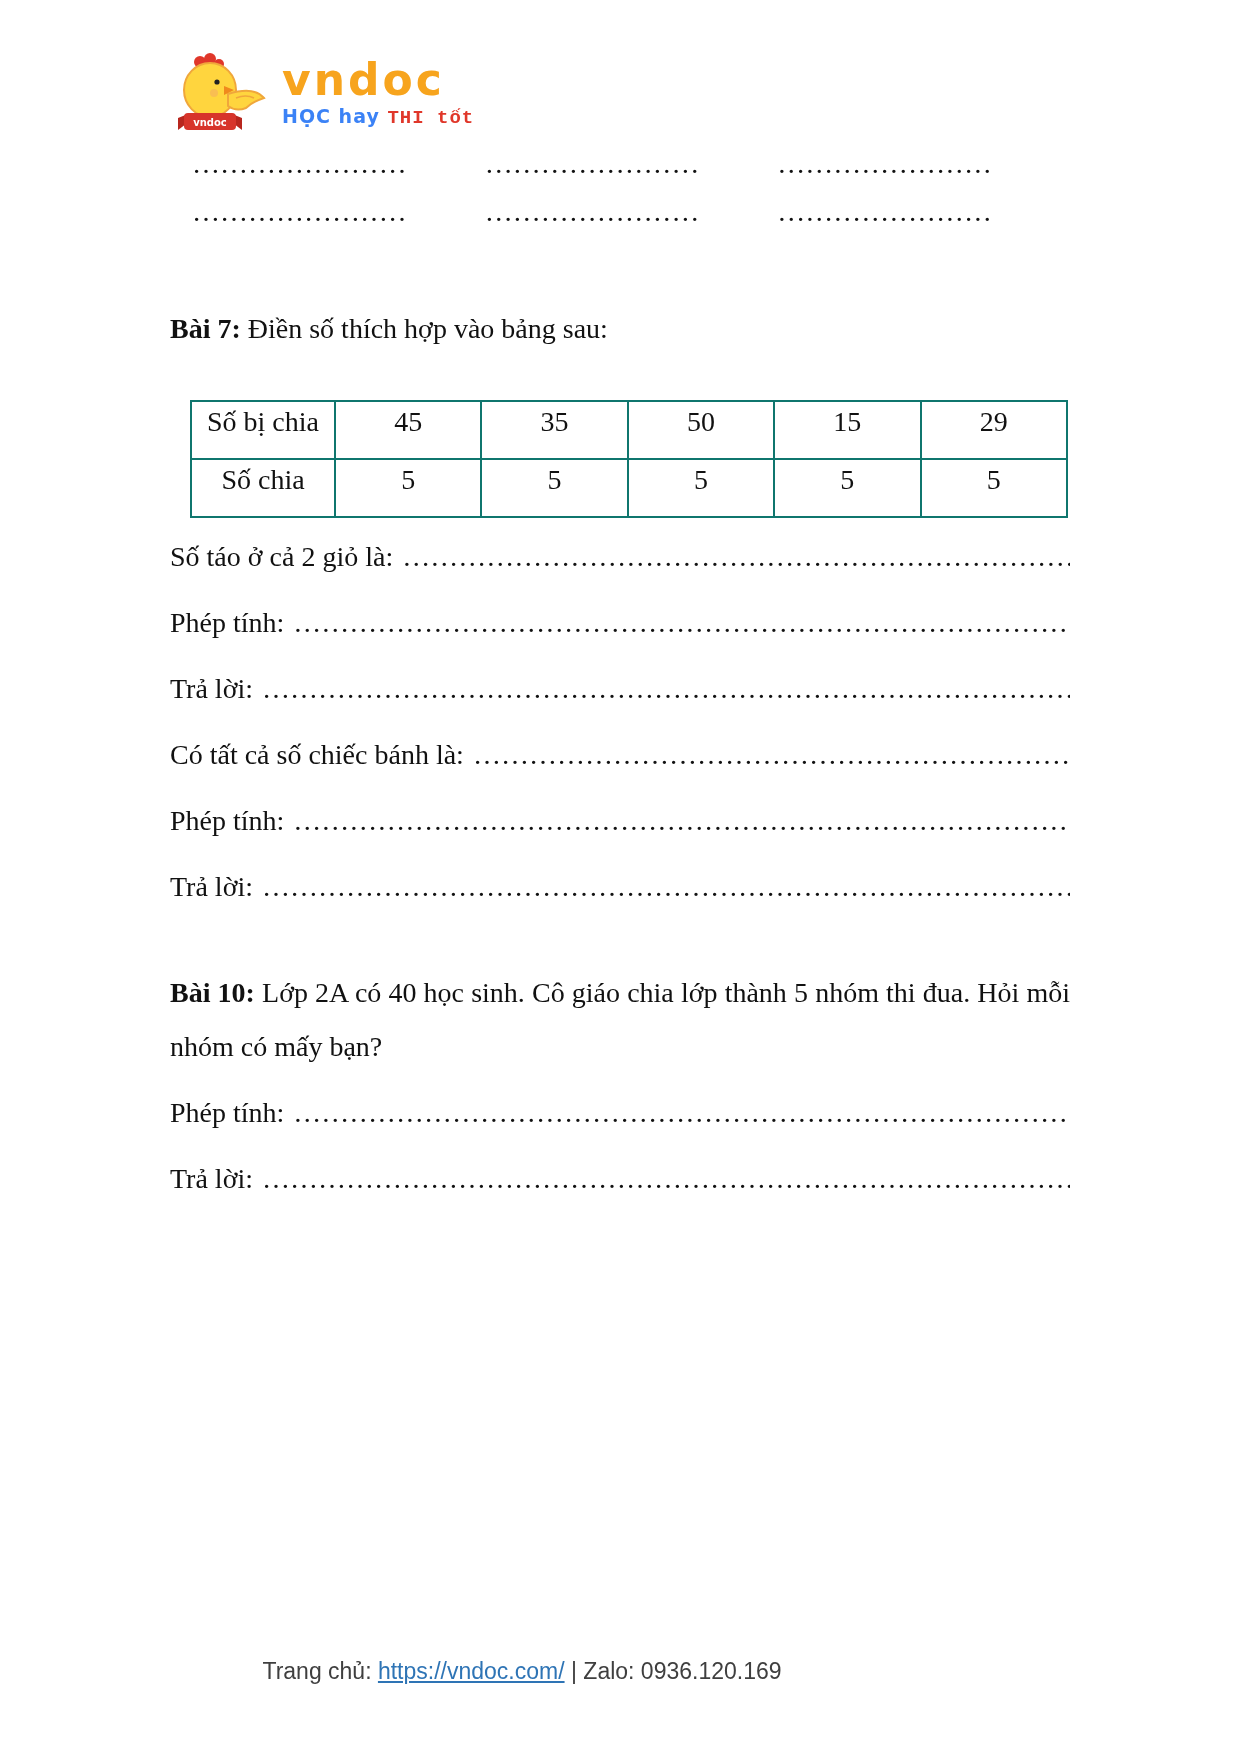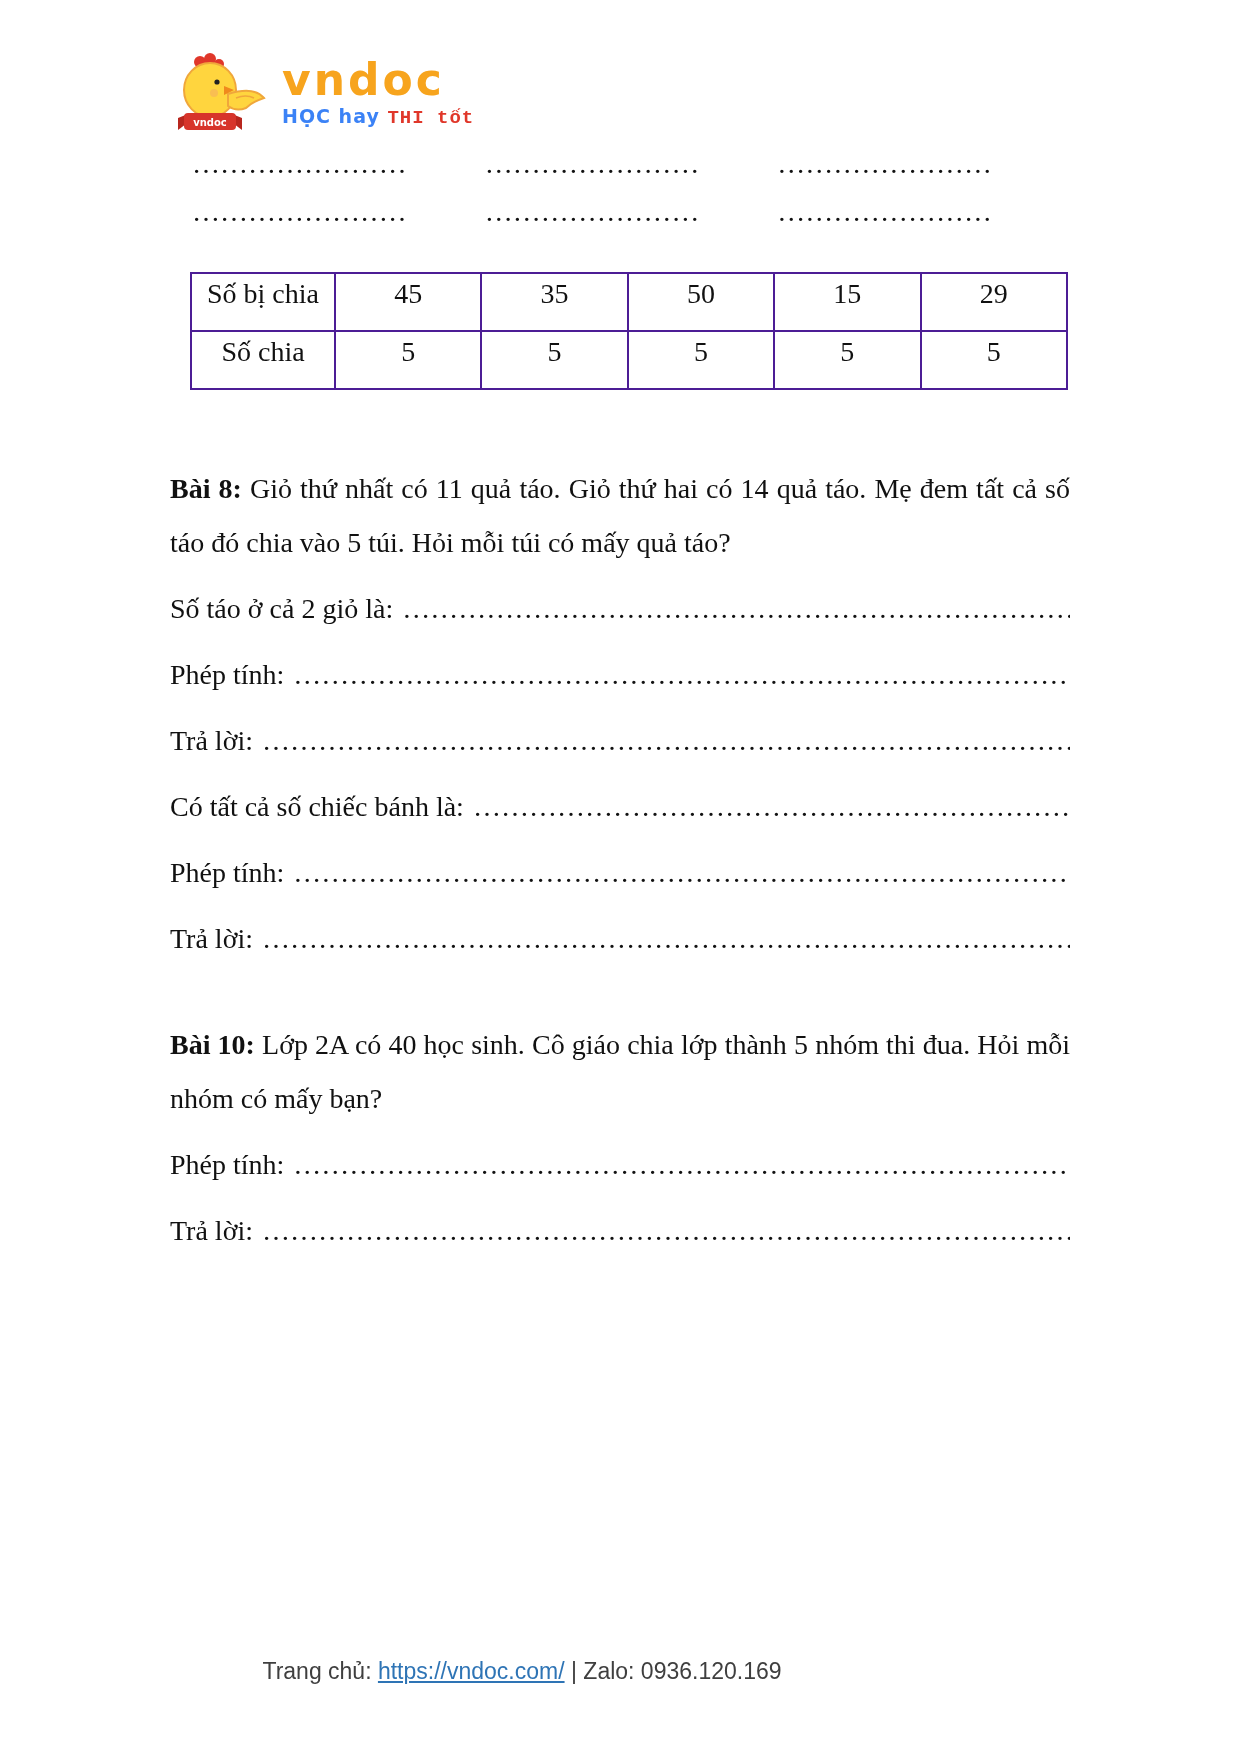--- a/index.html
+++ b/index.html
@@ -92,21 +92,21 @@
   .ans-group { margin-top: 2px; }
 
   
   .div-table {
     border-collapse: collapse;
     table-layout: fixed;
     width: 878px;
     margin: 44px 0 0 20px;
   }
   .div-table td {
-    border: 2px solid #4c1d95;
+    border: 2px solid #0f766e;
     height: 52px;
     vertical-align: top;
     text-align: center;
     font-size: 28px;
     padding: 4px 2px 0 2px;
   }
   .div-table col.c-label { width: 144px; }
 
   
   .footer {
@@ -168,20 +168,24 @@
       <span class="dot-seg">……………………………</span>
       <span class="dot-seg">……………………………</span>
     </div>
     <div class="dots-row">
       <span class="dot-seg">……………………………</span>
       <span class="dot-seg">……………………………</span>
       <span class="dot-seg">……………………………</span>
     </div>
   </div>
 
+  <div class="ex-head">
+    <b class="exlabel">Bài 7:</b>
+    <span>Điền số thích hợp vào bảng sau:</span>
+  </div>
 
   <table class="div-table">
     <colgroup>
         <col class="c-label">
         <col>
         <col>
         <col>
         <col>
         <col>
       </colgroup>
@@ -198,24 +202,20 @@
         <td>Số chia</td>
         <td>5</td>
         <td>5</td>
         <td>5</td>
         <td>5</td>
         <td>5</td>
       </tr>
     </tbody>
   </table>
 
-  <div class="para mt-72">
-    <b class="exlabel">Bài 8:</b>
-    <span>Giỏ thứ nhất có 11 quả táo. Giỏ thứ hai có 14 quả táo. Mẹ đem tất cả số táo đó chia vào 5 túi. Hỏi mỗi túi có mấy quả táo?</span>
-  </div>
   <div class="ans-group">
     <div class="ans">
       <span class="ans-label">Số táo ở cả 2 giỏ là:</span>
       <span class="leader">………………………………………………………………………………………………………………………………………………………………………………………</span>
     </div>
     <div class="ans">
       <span class="ans-label">Phép tính:</span>
       <span class="leader">………………………………………………………………………………………………………………………………………………………………………………………</span>
     </div>
     <div class="ans">

